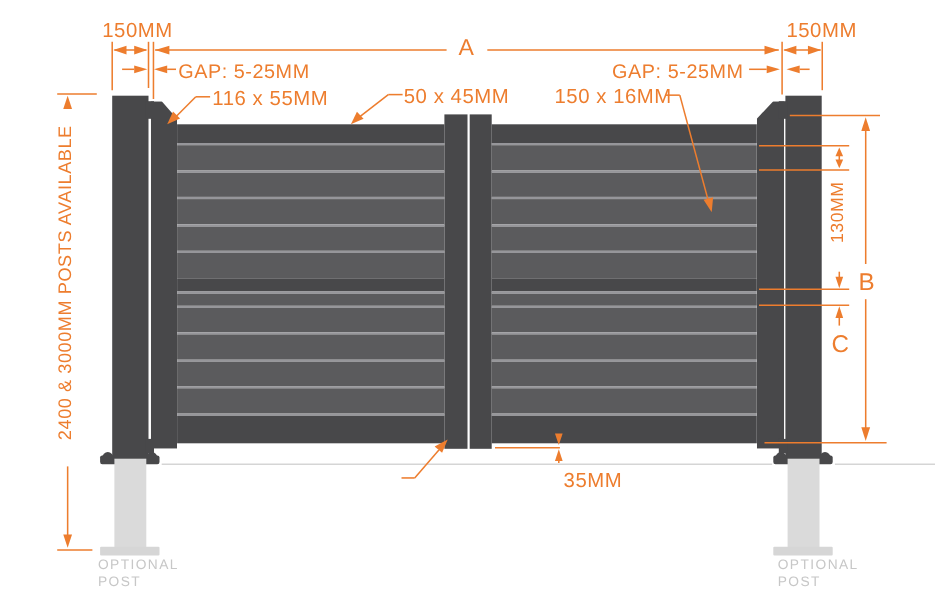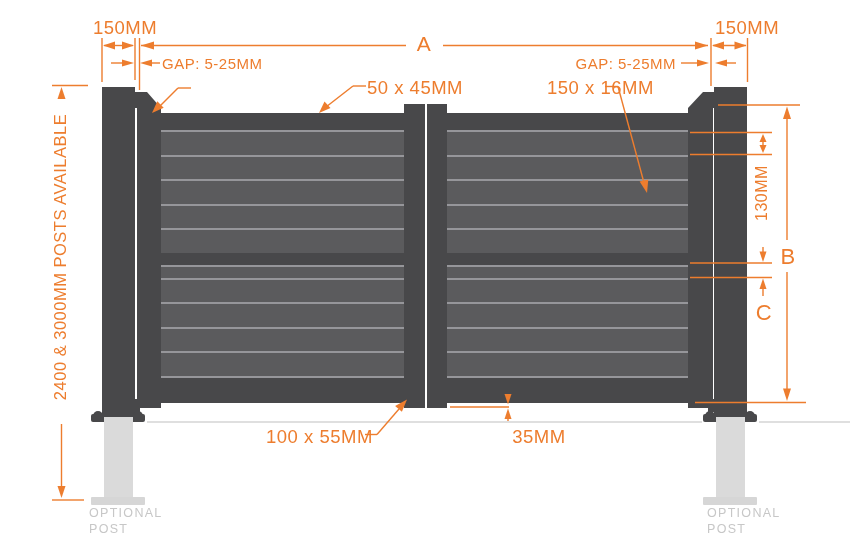--- a/index.html
+++ b/index.html
@@ -14,21 +14,21 @@
   .optpost{background:var(--optional-post);}
   .optbase{background:var(--optional-base);border-radius:1px;}
   .bolt{background:var(--frame);border-radius:50%;width:10px;height:10px;}
   .leaf{position:absolute;display:flex;flex-direction:column;}
   .row-rail{background:var(--frame);}
   .row-board{background:var(--slat);}
   .row-line{background:var(--slat-line);}
   .lbl{position:absolute;color:var(--accent);white-space:nowrap;letter-spacing:0.5px;}
   .lbl-dim{font-size:18.5px;}
   .lbl-big{font-size:21px;}
-  .lbl-small{font-size:15px;}
+  .lbl-small{font-size:18px;}
   .lbl-center{transform:translateX(-50%);}
   .lbl-rot{transform:translate(-50%,-50%) rotate(-90deg);transform-origin:center;}
   .lbl-muted{color:var(--muted);font-size:12.5px;letter-spacing:1.3px;line-height:1.25;}
   svg.overlay{position:absolute;left:0;top:0;z-index:30;pointer-events:none;}
   svg .dim{stroke:var(--accent);stroke-width:1.4;fill:none;}
   svg .dimfill{fill:var(--accent);stroke:none;}
   svg .groundseg{stroke:var(--ground);stroke-width:1.4;fill:none;}
   .txt{z-index:40;}
 </style>
 </head>
@@ -209,26 +209,26 @@
       <polygon class="dimfill" points="61.5,498 57.5,486 65.5,486"></polygon>
       <line class="dim" x1="52" y1="500" x2="84" y2="500"></line>
     </g>
   </svg>
 
   <div class="lbl lbl-dim lbl-center txt" style="left:125px;top:17px;">150MM</div>
   <div class="lbl lbl-big lbl-center txt" style="left:424px;top:32px;">A</div>
   <div class="lbl lbl-dim lbl-center txt" style="left:747px;top:17px;">150MM</div>
   <div class="lbl lbl-small txt" style="left:162px;top:55px;">GAP: 5-25MM</div>
   <div class="lbl lbl-small txt" style="left:676px;top:55px;transform:translateX(-100%);">GAP: 5-25MM</div>
+  <div class="lbl lbl-dim txt" style="left:193px;top:78px;">116 x 55MM</div>
   <div class="lbl lbl-dim txt" style="left:367px;top:77px;">50 x 45MM</div>
-  <div class="lbl lbl-dim txt" style="left:504px;top:77px;margin-left:43px;">150 x 16MM</div>
+  <div class="lbl lbl-dim txt" style="left:504px;top:77px;">150 x 16MM</div>
   <div class="lbl txt lbl-rot" style="left:762px;top:193px;font-size:16px;">130MM</div>
   <div class="lbl txt lbl-center" style="left:788px;top:244px;font-size:22px;">B</div>
   <div class="lbl txt lbl-center" style="left:764px;top:300px;font-size:22px;">C</div>
-  <div class="lbl lbl-dim txt" style="left:266px;top:426px;">100 x 55MM</div>
   <div class="lbl lbl-dim lbl-center txt" style="left:539px;top:426px;">35MM</div>
   <div class="lbl txt lbl-rot" style="left:60px;top:257px;font-size:16.5px;">2400 &amp; 3000MM POSTS AVAILABLE</div>
 
   <div class="lbl lbl-muted txt" style="left:89px;top:506px;">
     <div>OPTIONAL</div>
     <div>POST</div>
   </div>
   <div class="lbl lbl-muted txt" style="left:707px;top:506px;">
     <div>OPTIONAL</div>
     <div>POST</div>

